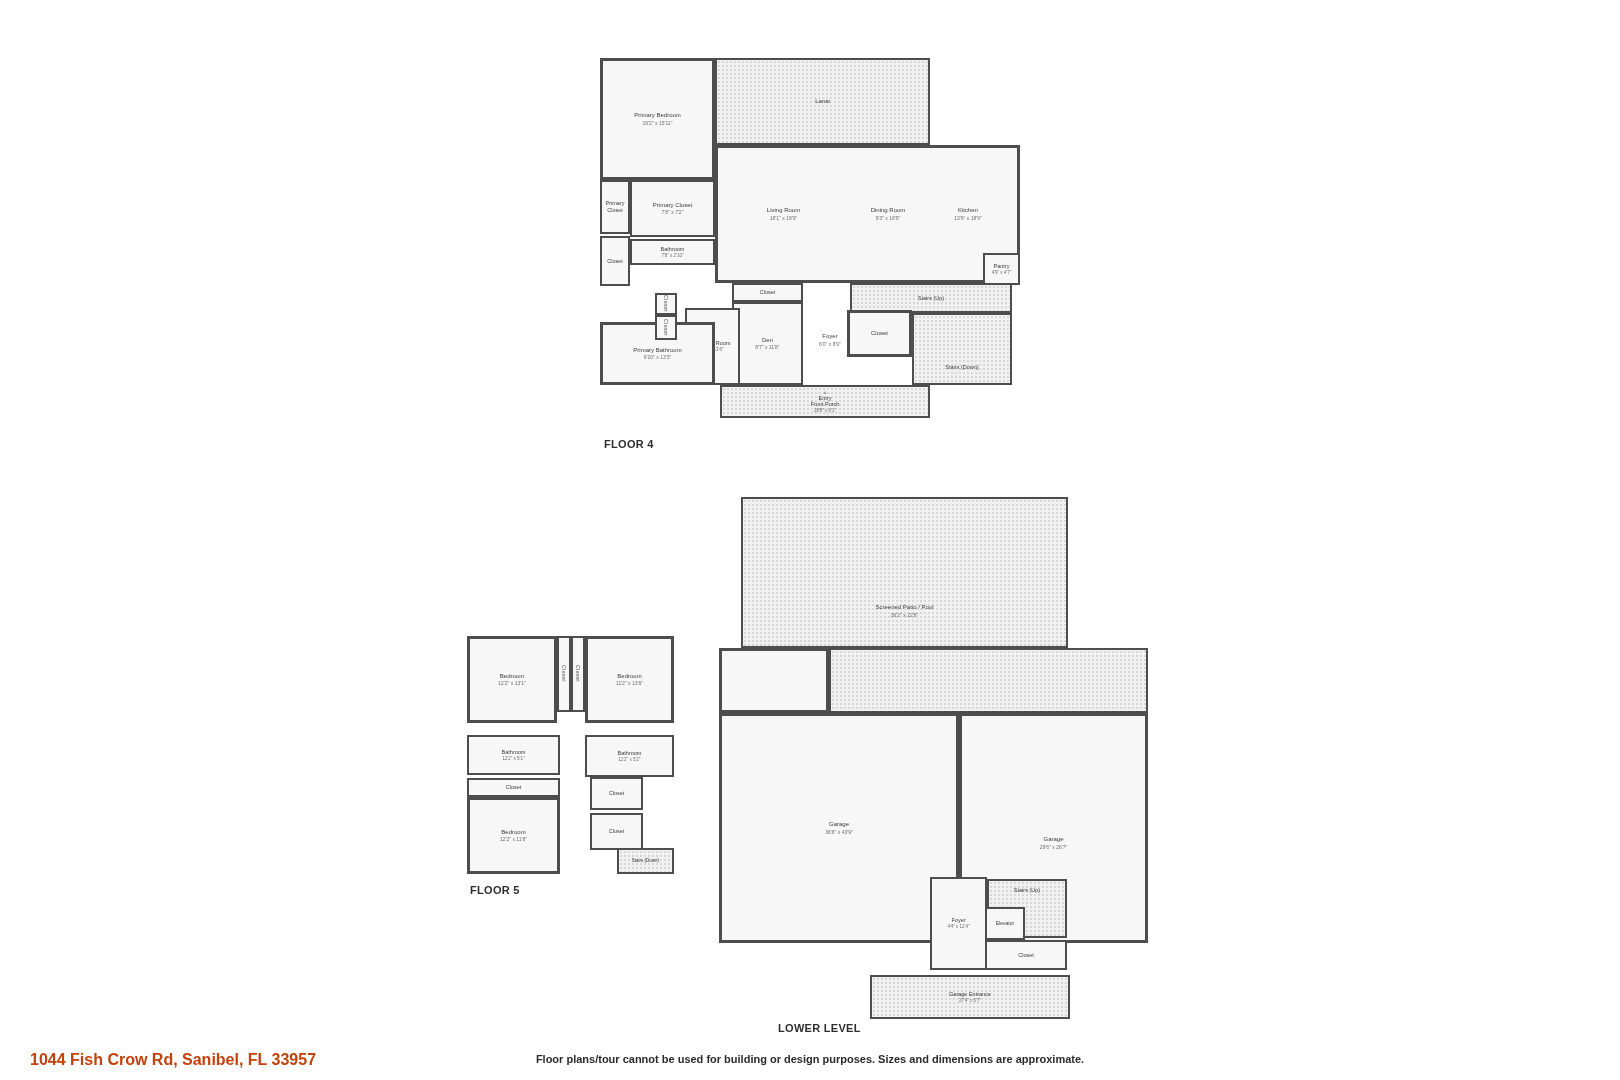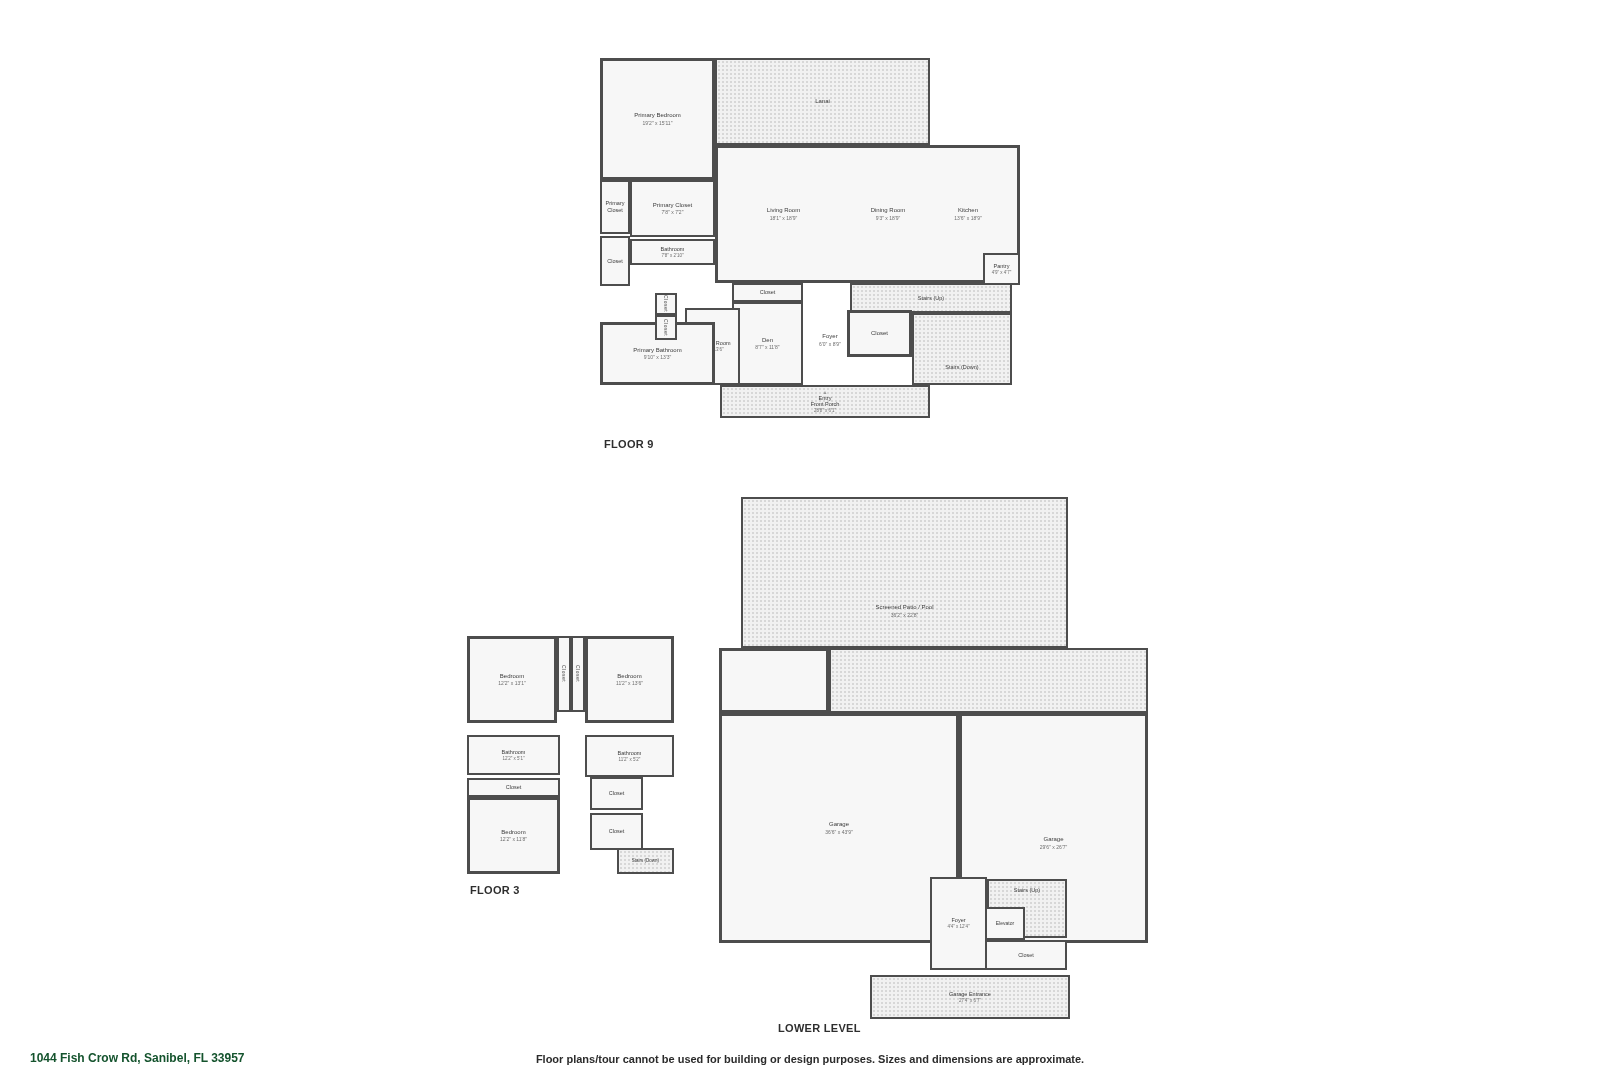--- a/index.html
+++ b/index.html
@@ -17,21 +17,21 @@
   .lbl{color:#3c3c3c;line-height:1.25;}
   .rname{display:block;font-size:7px;color:#3c3c3c;}
   .rdims{display:block;font-size:5.5px;color:#6e6e6e;}
   .sm .rname{font-size:5.5px;}
   .sm .rdims{font-size:4.5px;}
   .md .rname{font-size:6px;}
   .md .rdims{font-size:5px;}
   .vert .rname{writing-mode:vertical-rl;font-size:5px;letter-spacing:0.5px;}
   .pos{position:absolute;top:50%;transform:translateY(-50%);}
   .title{position:absolute;font-weight:bold;font-size:11px;color:#2e2e2e;letter-spacing:0.3px;}
-  .bottomtext{position:absolute;font-weight:bold;font-size:12px;color:#14532d;}
+  .bottomtext{position:absolute;font-weight:bold;font-size:16px;color:#c2410c;}
   .z1{z-index:1}.z2{z-index:2}.z3{z-index:3}
   .col{display:flex;flex-direction:column;align-items:center;justify-content:center;}
   .marker{font-size:5px;color:#9a9a9a;display:block;line-height:1;}
   .porchlbl{font-size:5.5px;line-height:1.2;}
 </style>
 </head>
 <body>
 
 <div id="canvas">
 
@@ -162,21 +162,21 @@
     </div>
 
     <div class="rm thin outdoor col" style="left:120px;top:327px;width:210px;height:33px">
       <span class="marker">▲</span>
       <span class="porchlbl" style="color:#3c3c3c">Entry</span>
       <span class="porchlbl" style="color:#3c3c3c">Front Porch</span>
       <span class="porchlbl" style="font-size:4.5px;color:#6e6e6e">28'8" x 6'1"</span>
     </div>
   </div>
 
-  <div class="title" style="left:604px;top:438px">FLOOR 9</div>
+  <div class="title" style="left:604px;top:438px">FLOOR 4</div>
 
   <div class="plan" style="left:467px;top:636px;width:207px;height:238px">
 
     <div class="rm thick" style="left:0;top:0;width:90px;height:87px">
       <div class="lbl md">
         <span class="rname">Bedroom</span>
         <span class="rdims">12'2" x 13'1"</span>
       </div>
     </div>
 
@@ -236,21 +236,21 @@
       </div>
     </div>
 
     <div class="rm thin outdoor sm" style="left:150px;top:212px;width:57px;height:26px">
       <div class="lbl">
         <span class="rname" style="font-size:4.5px">Stairs (Down)</span>
       </div>
     </div>
   </div>
 
-  <div class="title" style="left:470px;top:884px">FLOOR 3</div>
+  <div class="title" style="left:470px;top:884px">FLOOR 5</div>
 
   <div class="plan" style="left:719px;top:494px;width:429px;height:531px">
 
     <div class="rm thin outdoor" style="left:22px;top:3px;width:327px;height:151px">
       <div class="lbl md" style="position:absolute;bottom:28px;left:0;right:0">
         <span class="rname">Screened Patio / Pool</span>
         <span class="rdims">36'2" x 22'8"</span>
       </div>
     </div>
 

